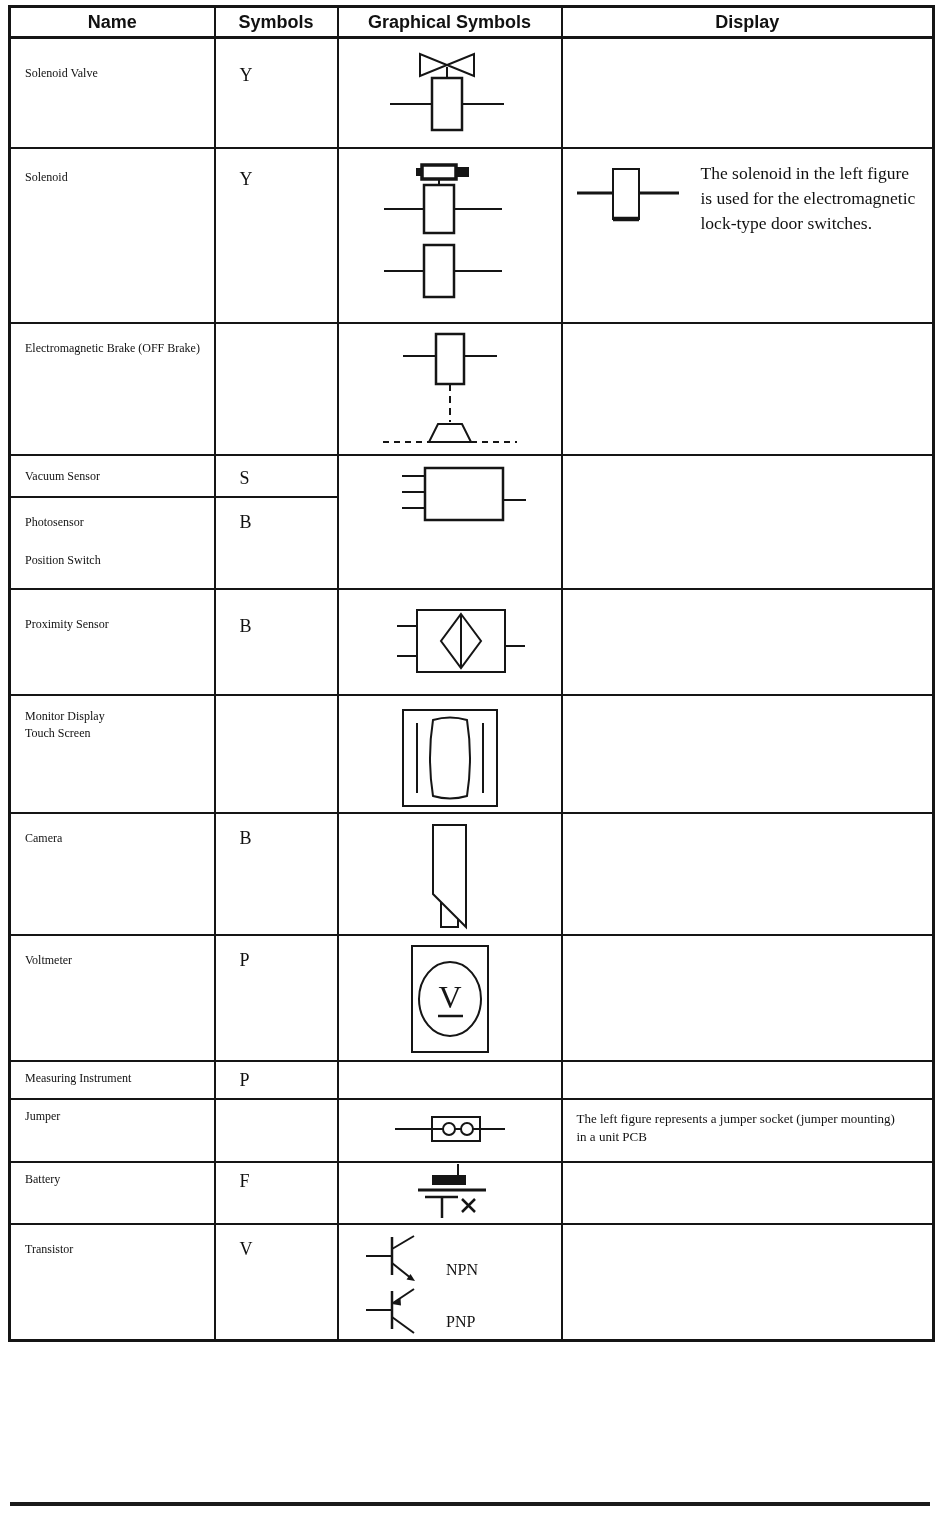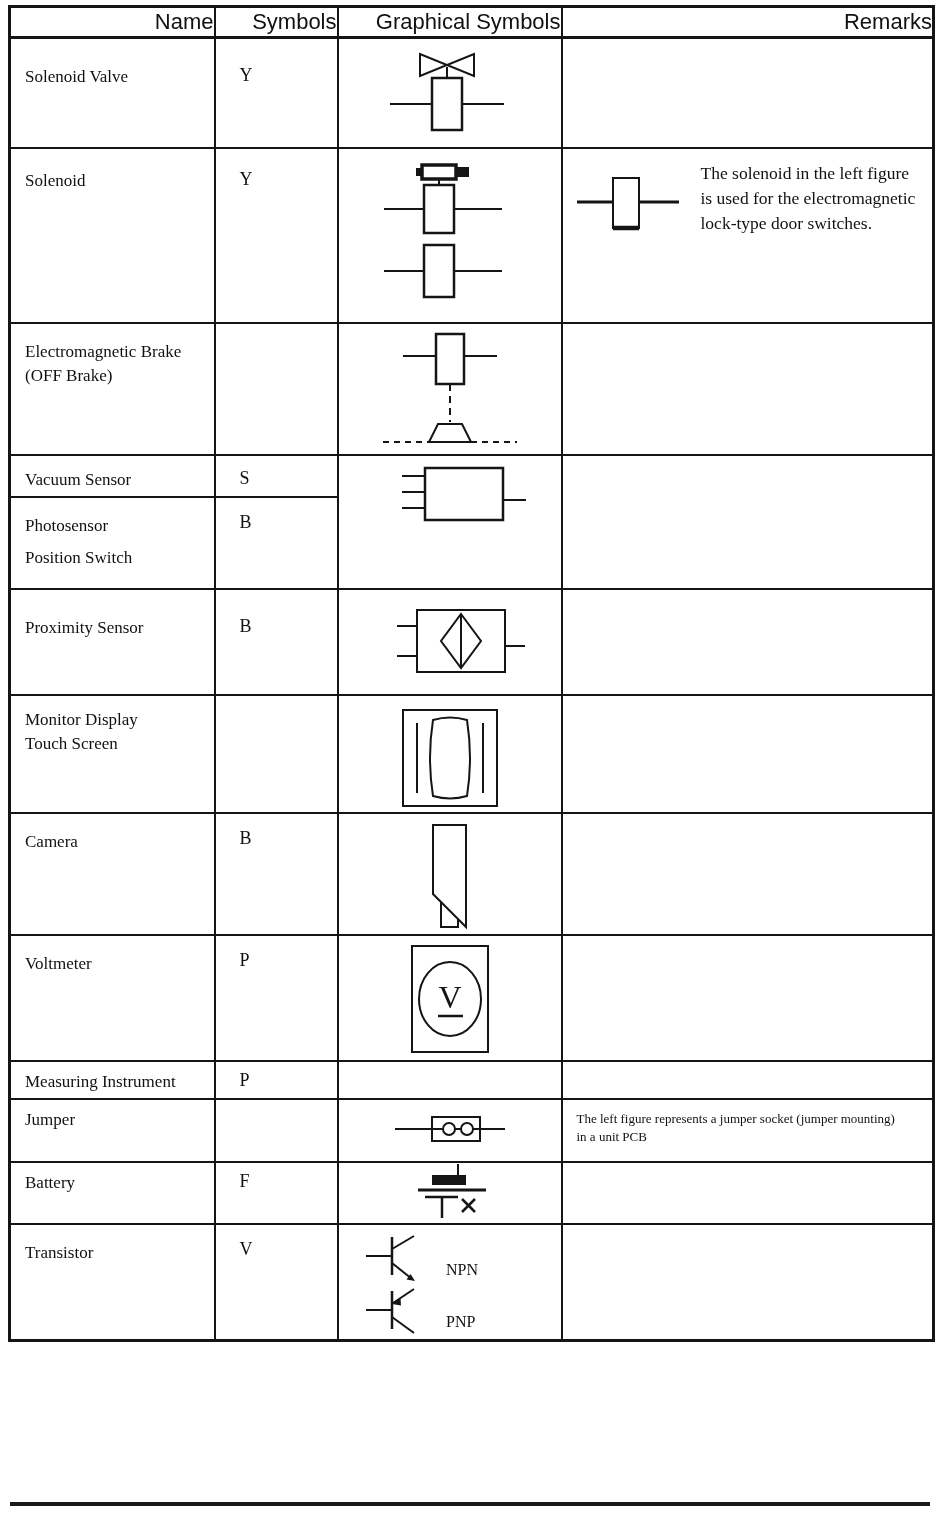--- a/index.html
+++ b/index.html
@@ -8,34 +8,34 @@
     font-family:"Liberation Serif", serif; color:#111;
   }
   table.symtable {
     border-collapse:collapse; table-layout:fixed;
     position:absolute; left:8px; top:5px; width:924px;
     border:3px solid #151515;
   }
   td, th { border:2px solid #151515; padding:0; vertical-align:top; overflow:hidden; }
   thead th {
     border-bottom:3px solid #151515;
-    font-family:"Liberation Sans", sans-serif; font-weight:400;
-    font-size:22px; text-align:right; vertical-align:middle; height:28px;
+    font-family:"Liberation Sans", sans-serif; font-weight:700;
+    font-size:18px; text-align:center; vertical-align:middle; height:28px;
   }
-  .name { font-size:17px; line-height:1.42; padding:16px 8px 0 14px; }
+  .name { font-size:12px; line-height:1.42; padding:16px 8px 0 14px; }
   .sym  { font-size:18px; padding:14px 0 0 24px; }
   .gfx  { text-align:center; }
   .gfx svg { display:inline-block; }
   .pt26 { padding-top:26px; }
   .pt20 { padding-top:20px; }
   .pt12 { padding-top:12px; }
   .pt8  { padding-top:8px; }
   .pt6  { padding-top:6px; }
-  .line2 { margin-top:8px; }
-  .remarkflex { display:flex; align-items:flex-end; }
+  .line2 { margin-top:21px; }
+  .remarkflex { display:flex; align-items:flex-start; }
   .remarkflex svg { margin:16px 0 0 10px; flex:none; }
   .remarktext { font-size:17.5px; line-height:1.42; margin:12px 0 0 18px; width:215px; }
   .remarktext2 { font-size:13px; line-height:1.42; padding:10px 8px 0 14px; width:330px; }
   .transwrap { width:175px; margin:10px auto 0 auto; text-align:left; }
   .transrow { display:flex; align-items:flex-end; }
   .translabel { font-size:16px; margin:0 0 8px 14px; }
   svg { stroke:#151515; fill:none; }
   .bottom-rule { position:absolute; left:10px; top:1502px; width:920px; height:4px; background:#1a1a1a; }
 </style>
 </head>
@@ -46,21 +46,21 @@
     <col style="width:205px">
       <col style="width:123px">
       <col style="width:224px">
       <col style="width:372px">
   </colgroup>
   <thead>
     <tr>
       <th>Name</th>
       <th>Symbols</th>
       <th>Graphical Symbols</th>
-      <th>Remarks</th>
+      <th>Display</th>
     </tr>
   </thead>
   <tbody>
 
     <tr style="height:109px">
       <td class="name pt26">Solenoid Valve</td>
       <td class="sym pt26">Y</td>
       <td class="gfx pt12">
         <svg width="150" height="92" viewBox="0 0 150 92">
           <path d="M45,3 L45,25 L72,14 Z" stroke-width="2"></path>

